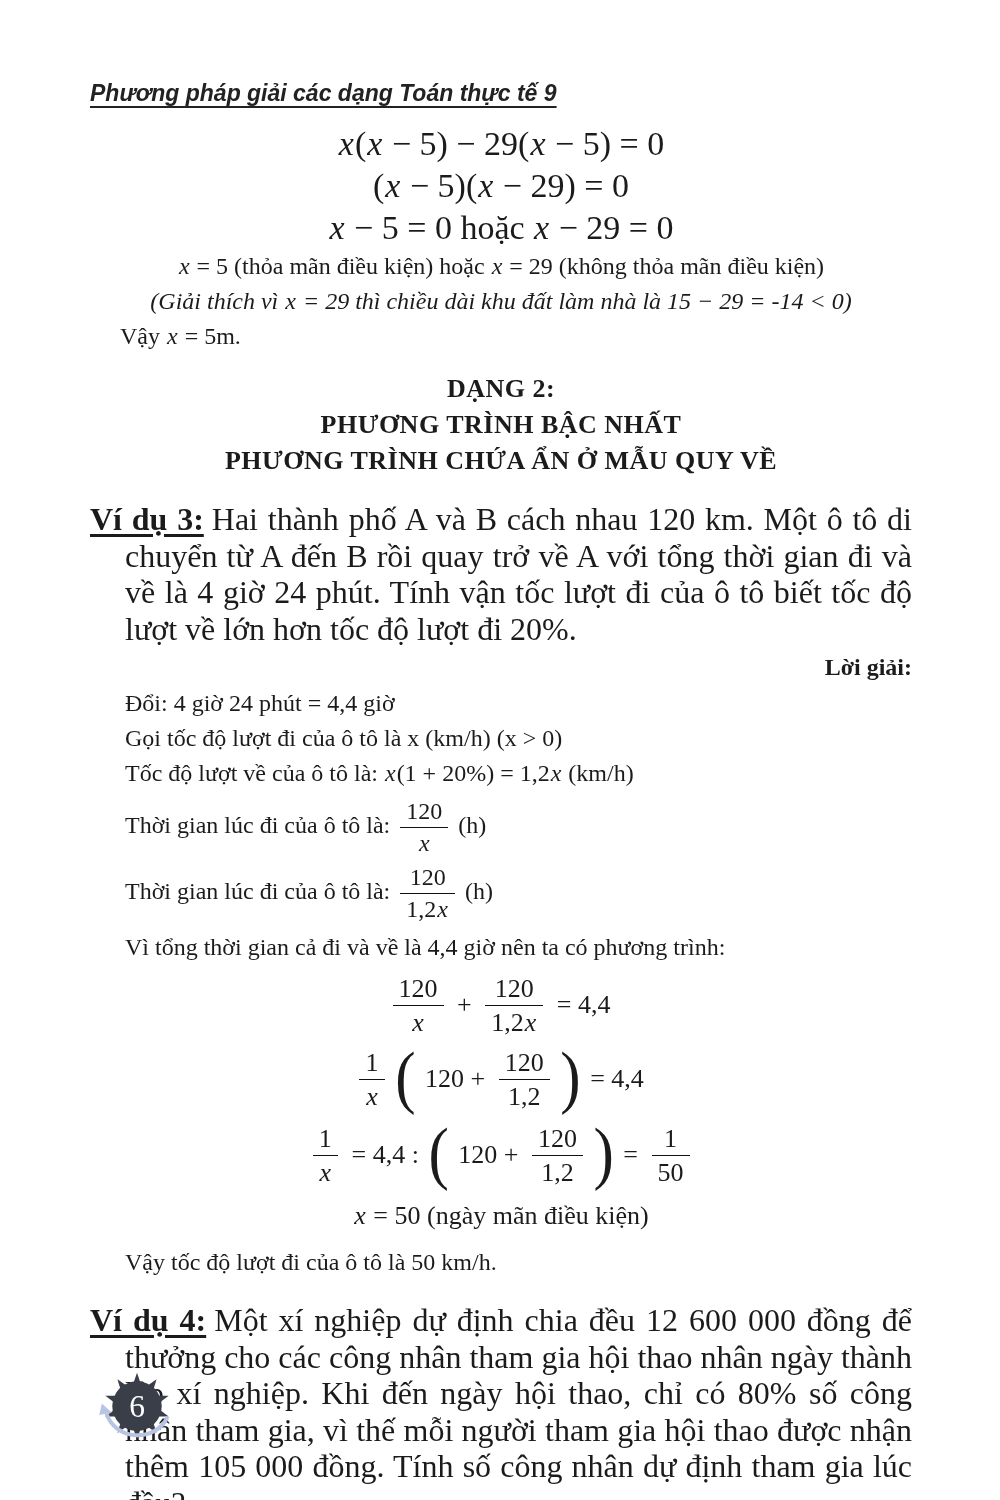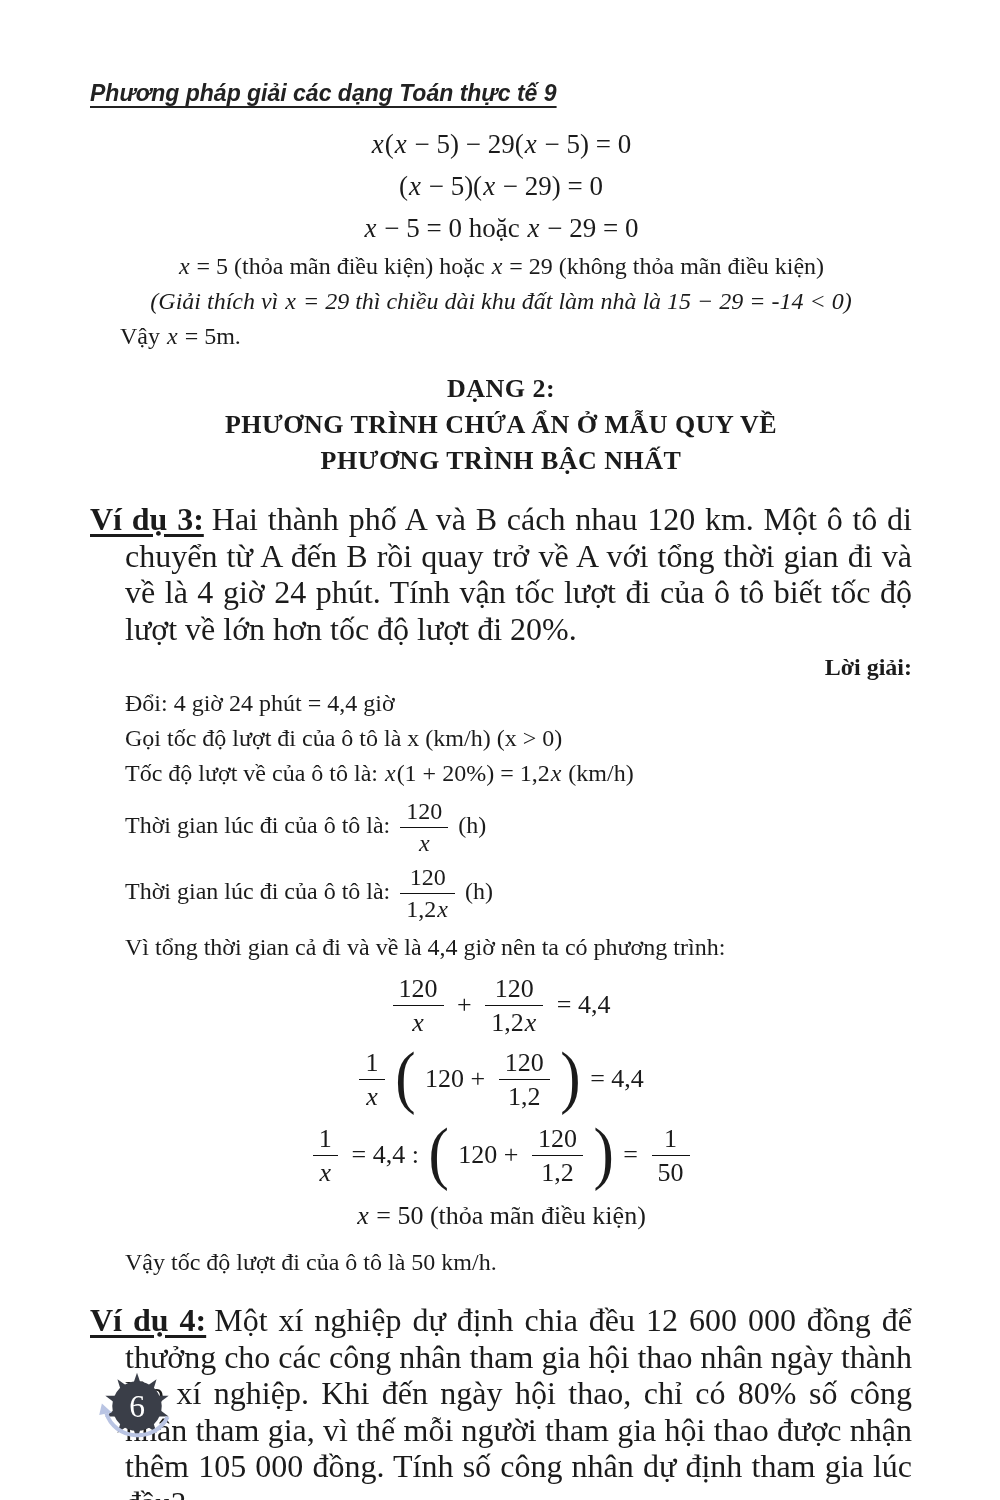--- a/index.html
+++ b/index.html
@@ -13,21 +13,21 @@
   
   .running-header {
     font-family:"Liberation Sans", sans-serif;
     font-style:italic; font-weight:600; font-size:23px;
     text-decoration:underline; text-underline-offset:5px;
     text-decoration-thickness:2px; color:#222;
   }
 
   
   .eqblock { margin-top:16px; }
-  .deq { text-align:center; font-size:27px; line-height:42px; }
+  .deq { text-align:center; font-size:34px; line-height:42px; }
   .deq i, .mx i { font-style:italic; padding:0 1px; }
 
   .center-line { text-align:center; font-size:24px; line-height:35px; }
   .note-line { font-style:italic; }
   .stmt { font-size:24px; line-height:35px; padding-left:35px; }
   .stmt.small-indent { padding-left:30px; }
 
   
   .section-heading { margin-top:17px; text-align:center; }
   .sh-line { font-weight:bold; font-size:26px; line-height:36px; letter-spacing:.5px; }
@@ -76,22 +76,22 @@
     <div class="deq mx">(<i>x</i> − 5)(<i>x</i> − 29) = 0</div>
     <div class="deq mx"><i>x</i> − 5 = 0 hoặc <i>x</i> − 29 = 0</div>
   </div>
 
   <div class="center-line mx"><i>x</i> = 5 (thỏa mãn điều kiện) hoặc <i>x</i> = 29 (không thỏa mãn điều kiện)</div>
   <div class="center-line note-line mx">(Giải thích vì <i>x</i> = 29 thì chiều dài khu đất làm nhà là 15 − 29 = -14 &lt; 0)</div>
   <div class="stmt small-indent mx">Vậy <i>x</i> = 5m.</div>
 
   <div class="section-heading">
     <div class="sh-line u">DẠNG 2:</div>
+    <div class="sh-line">PHƯƠNG TRÌNH BẬC NHẤT</div>
     <div class="sh-line">PHƯƠNG TRÌNH CHỨA ẨN Ở MẪU QUY VỀ</div>
-    <div class="sh-line">PHƯƠNG TRÌNH BẬC NHẤT</div>
   </div>
 
   <p class="para">
     <span class="exlabel">Ví dụ 3:</span><span>Hai thành phố A và B cách nhau 120 km. Một ô tô di chuyển từ A đến B rồi quay trở về A với tổng thời gian đi và về là 4 giờ 24 phút. Tính vận tốc lượt đi của ô tô biết tốc độ lượt về lớn hơn tốc độ lượt đi 20%.</span>
   </p>
 
   <div class="sol-head">Lời giải:</div>
   <div class="stmt">Đổi: 4 giờ 24 phút = 4,4 giờ</div>
   <div class="stmt">Gọi tốc độ lượt đi của ô tô là x (km/h) (x &gt; 0)</div>
   <div class="stmt">
@@ -136,21 +136,21 @@
     <span class="bp">(</span>
     <span class="tok">120 +</span>
     <span class="frac"><span class="fnum">120</span><span class="fden">1,2</span></span>
     <span class="bp">)</span>
     <span class="tok">=</span>
     <span class="frac"><span class="fnum">1</span><span class="fden">50</span></span>
   </div>
 
   <div class="center-line root-line">
     <span class="mx"><i>x</i> = 50</span>
-    <span>(thỏa mãn điều kiện)</span>
+    <span>(ngày mãn điều kiện)</span>
   </div>
 
   <div class="stmt concl">Vậy tốc độ lượt đi của ô tô là 50 km/h.</div>
 
   <p class="para">
     <span class="exlabel">Ví dụ 4:</span><span>Một xí nghiệp dự định chia đều 12 600 000 đồng để thưởng cho các công nhân tham gia hội thao nhân ngày thành lập xí nghiệp. Khi đến ngày hội thao, chỉ có 80% số công nhân tham gia, vì thế mỗi người tham gia hội thao được nhận thêm 105 000 đồng. Tính số công nhân dự định tham gia lúc đầu?</span>
   </p>
 
   <div class="footer">
     <svg width="90" height="100" viewBox="0 0 100 110">

